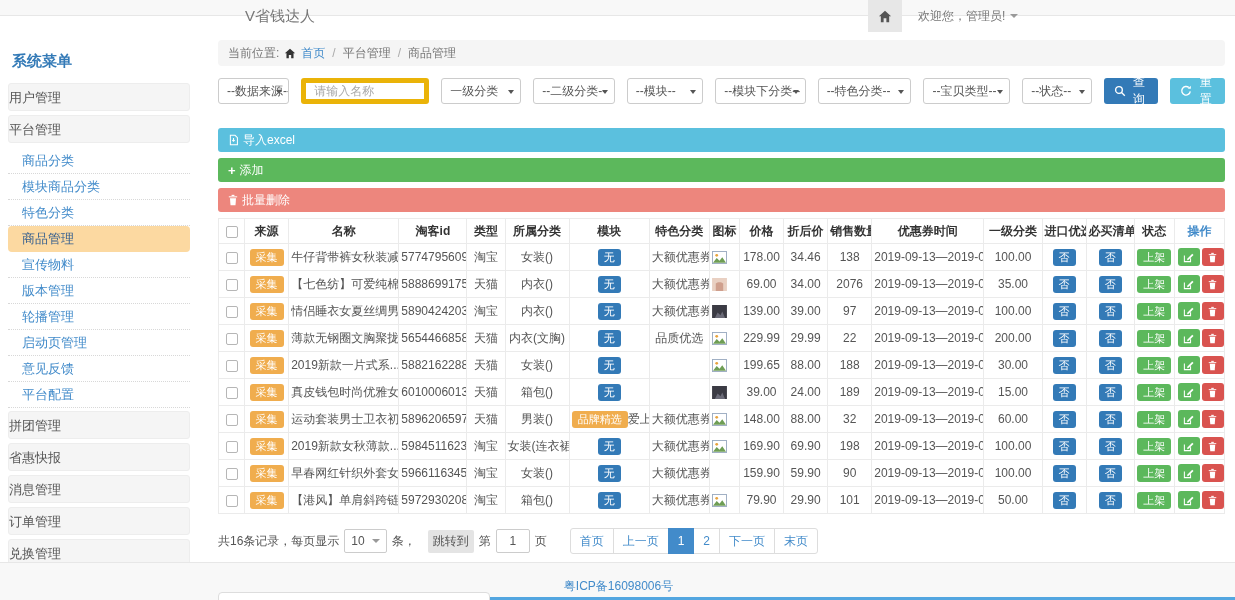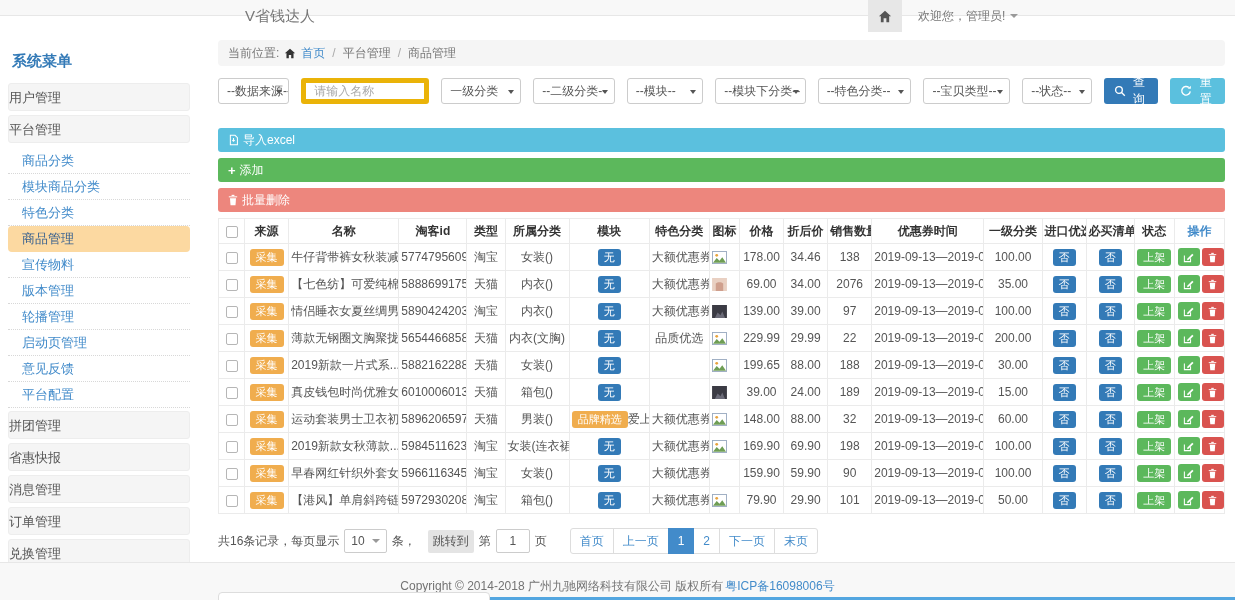--- a/index.html
+++ b/index.html
@@ -620,17 +620,16 @@
         <span class="page-btn active">1</span>
         <span class="page-btn">2</span>
         <span class="page-btn">下一页</span>
         <span class="page-btn">末页</span>
       </div>
   </div>
 
 </div>
 
 <div class="footer">
-  <span>Copyright © 2014-2018 广州九驰网络科技有限公司 版权所有</span>
   <a>粤ICP备16098006号</a>
 </div>
 <div class="bottom-box"></div>
 <div class="bottom-strip"></div>
 
 </body></html>

